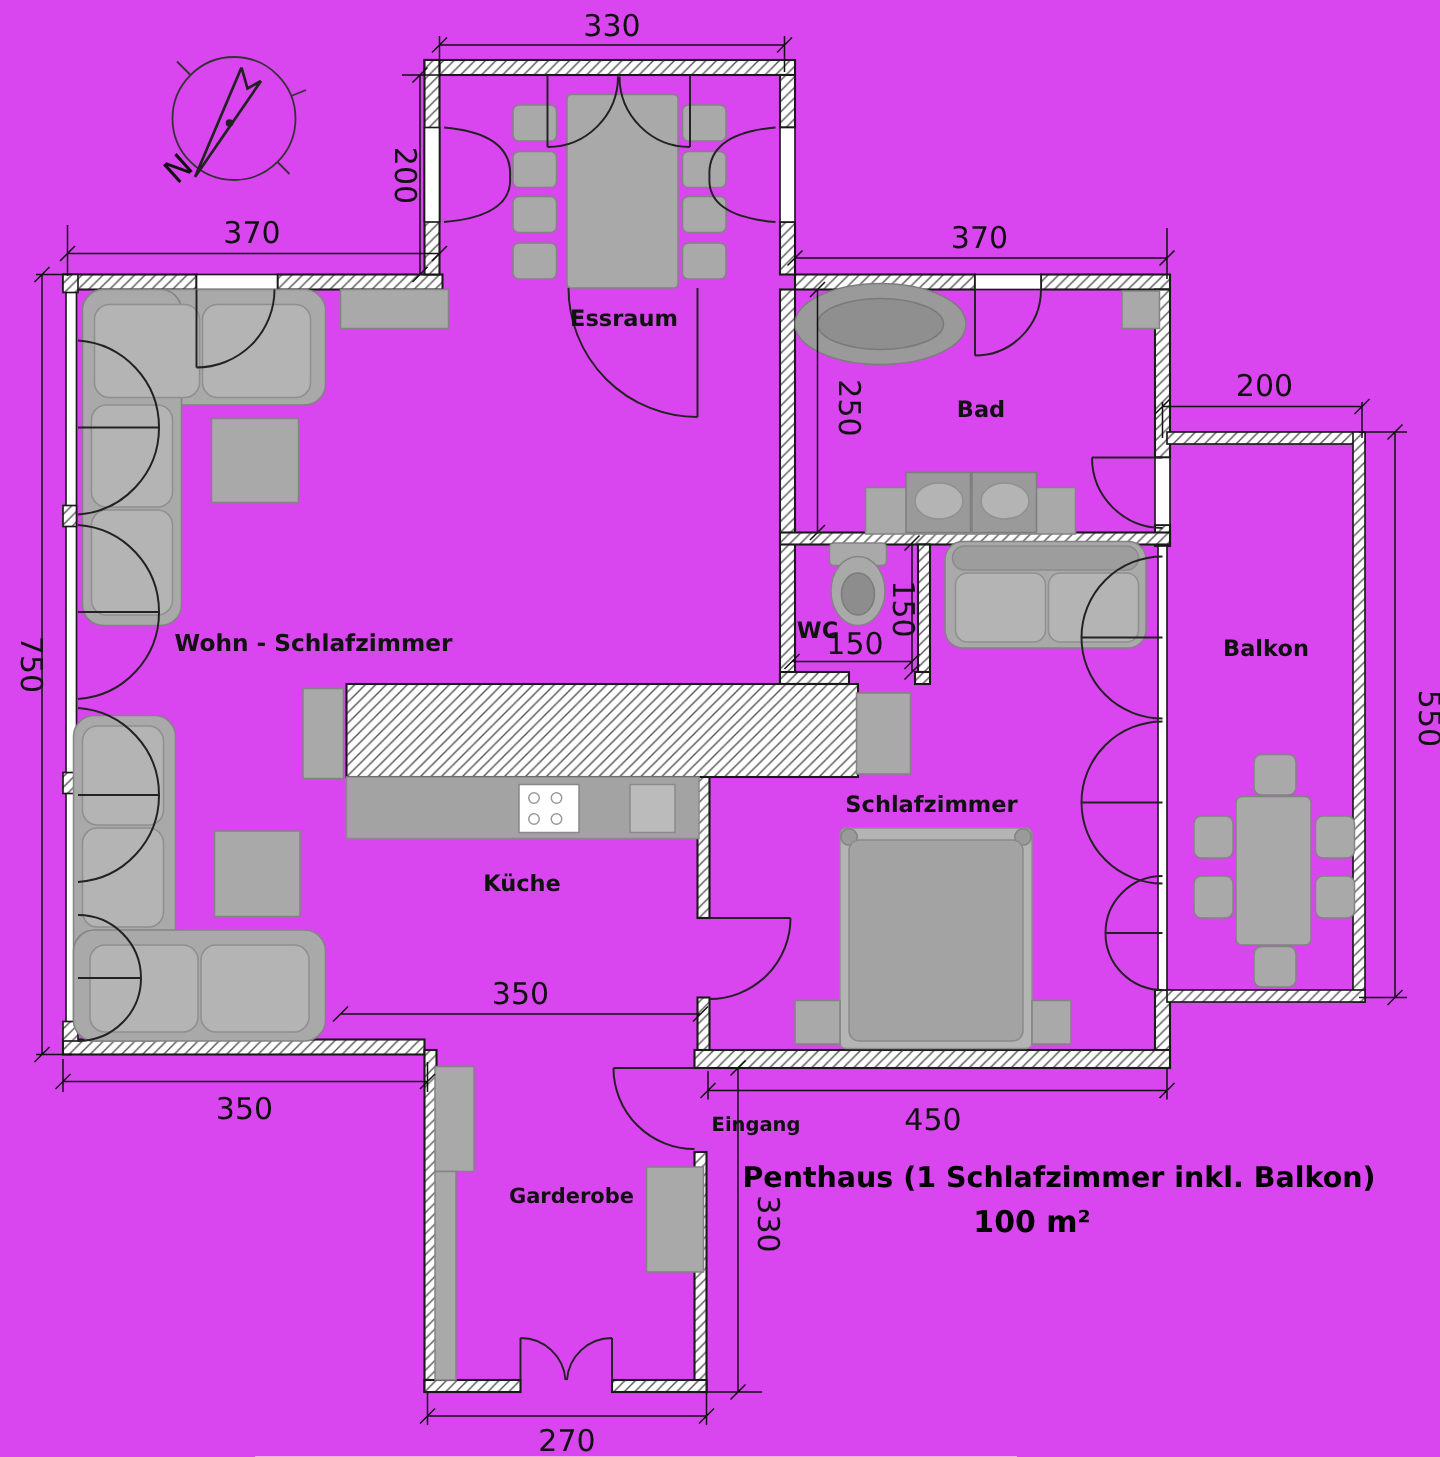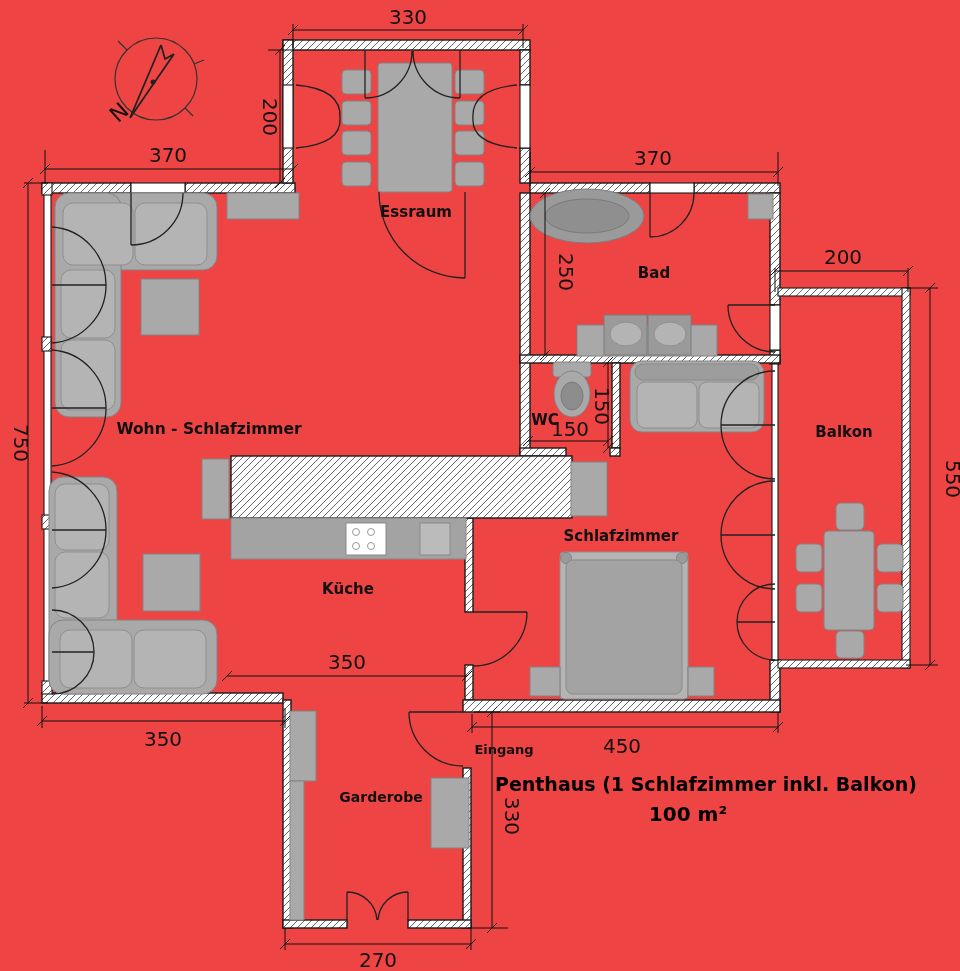--- a/index.html
+++ b/index.html
@@ -1,16 +1,16 @@
 <!DOCTYPE html>
 <html><head>
 <meta charset="utf-8">
 <style>
   html,body{margin:0;padding:0;background:#ffffff;}
-  #stage{position:relative;width:960px;height:971px;background:#ef4444;overflow:hidden;
+  #stage{position:relative;width:960px;height:971px;background:#d946ef;overflow:hidden;
          font-family:"DejaVu Sans","Liberation Sans",sans-serif;}
   svg{display:block}
   .room-label{font-family:"DejaVu Sans","Liberation Sans",sans-serif;font-weight:bold;fill:#111;}
   .dim-label{font-family:"DejaVu Sans","Liberation Sans",sans-serif;font-size:20px;fill:#111;}
   .title-label{font-family:"DejaVu Sans","Liberation Sans",sans-serif;font-weight:bold;fill:#000;}
   .wall{fill:url(#hatch);stroke:#1a1a1a;stroke-width:1.4;}
   .thinwall{fill:url(#hatch);stroke:#1a1a1a;stroke-width:1.1;}
   .glazing{fill:#ffffff;stroke:#1a1a1a;stroke-width:1.1;}
   .door{fill:none;stroke:#222;stroke-width:1.3;}
   .dim{stroke:#111;stroke-width:1;fill:none;}

